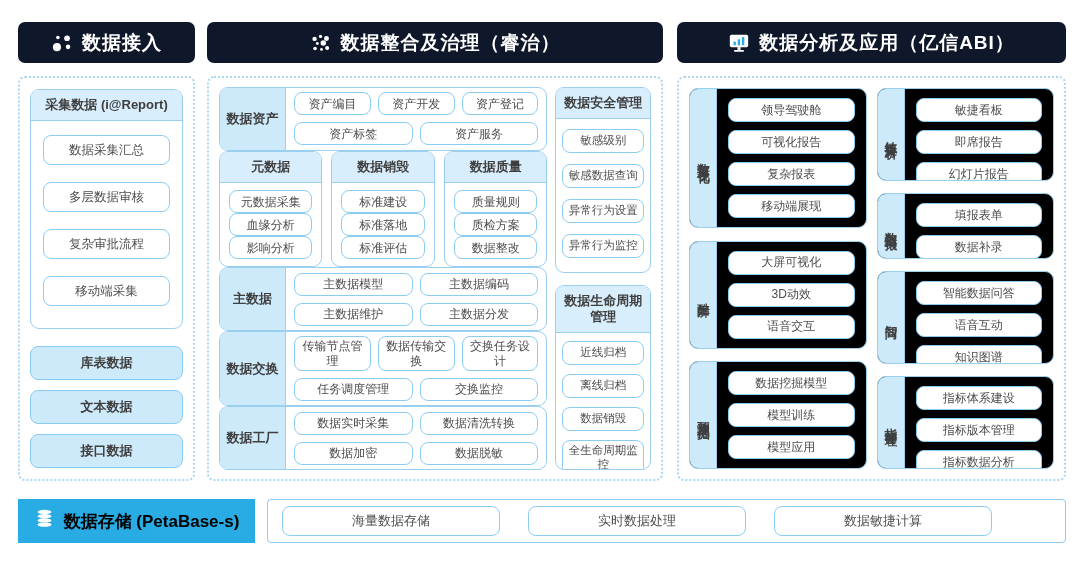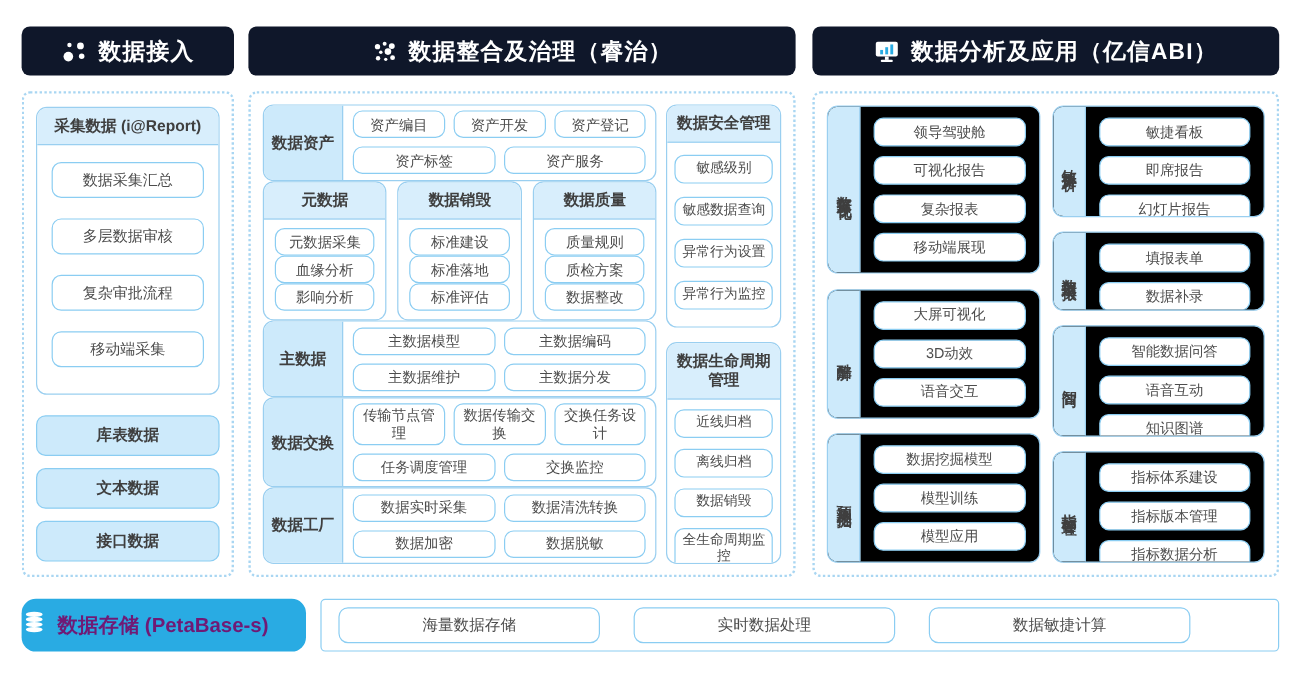--- a/index.html
+++ b/index.html
@@ -89,22 +89,22 @@
     display:flex; align-items:center; justify-content:center;
     writing-mode:vertical-rl; text-orientation:upright;
     font-weight:bold; font-size:12.5px; color:#3f3f3f; letter-spacing:2px; padding:4px 0;
   }
   .vgroup-body { flex:1; display:flex; flex-direction:column; justify-content:space-evenly; gap:8px; padding:9px 11px; }
   .vgroup-body .pill { min-height:24px; font-size:12px; }
 
   
   .bottom-row { display:flex; padding:18px 14px 0 18px; align-items:stretch; }
   .storage-btn {
-    width:237px; height:44px; background:#29ABE3; border-radius:12px; color:#701a75;
-    display:flex; align-items:center; gap:9px;
+    width:237px; height:44px; background:#29ABE3; border-radius:0; color:#000000;
+    display:flex; align-items:center; justify-content:center; gap:9px;
     font-size:17px; font-weight:bold;
   }
   .storage-box {
     flex:1; margin-left:12px; border:1px solid #8BCDF2; border-radius:4px;
     display:flex; align-items:center; justify-content:flex-start; padding:6px 14px; gap:28px;
   }
   .storage-box .pill { flex:1; max-width:218px; min-height:30px; font-size:13px; }
 </style>
 </head>
 <body>

